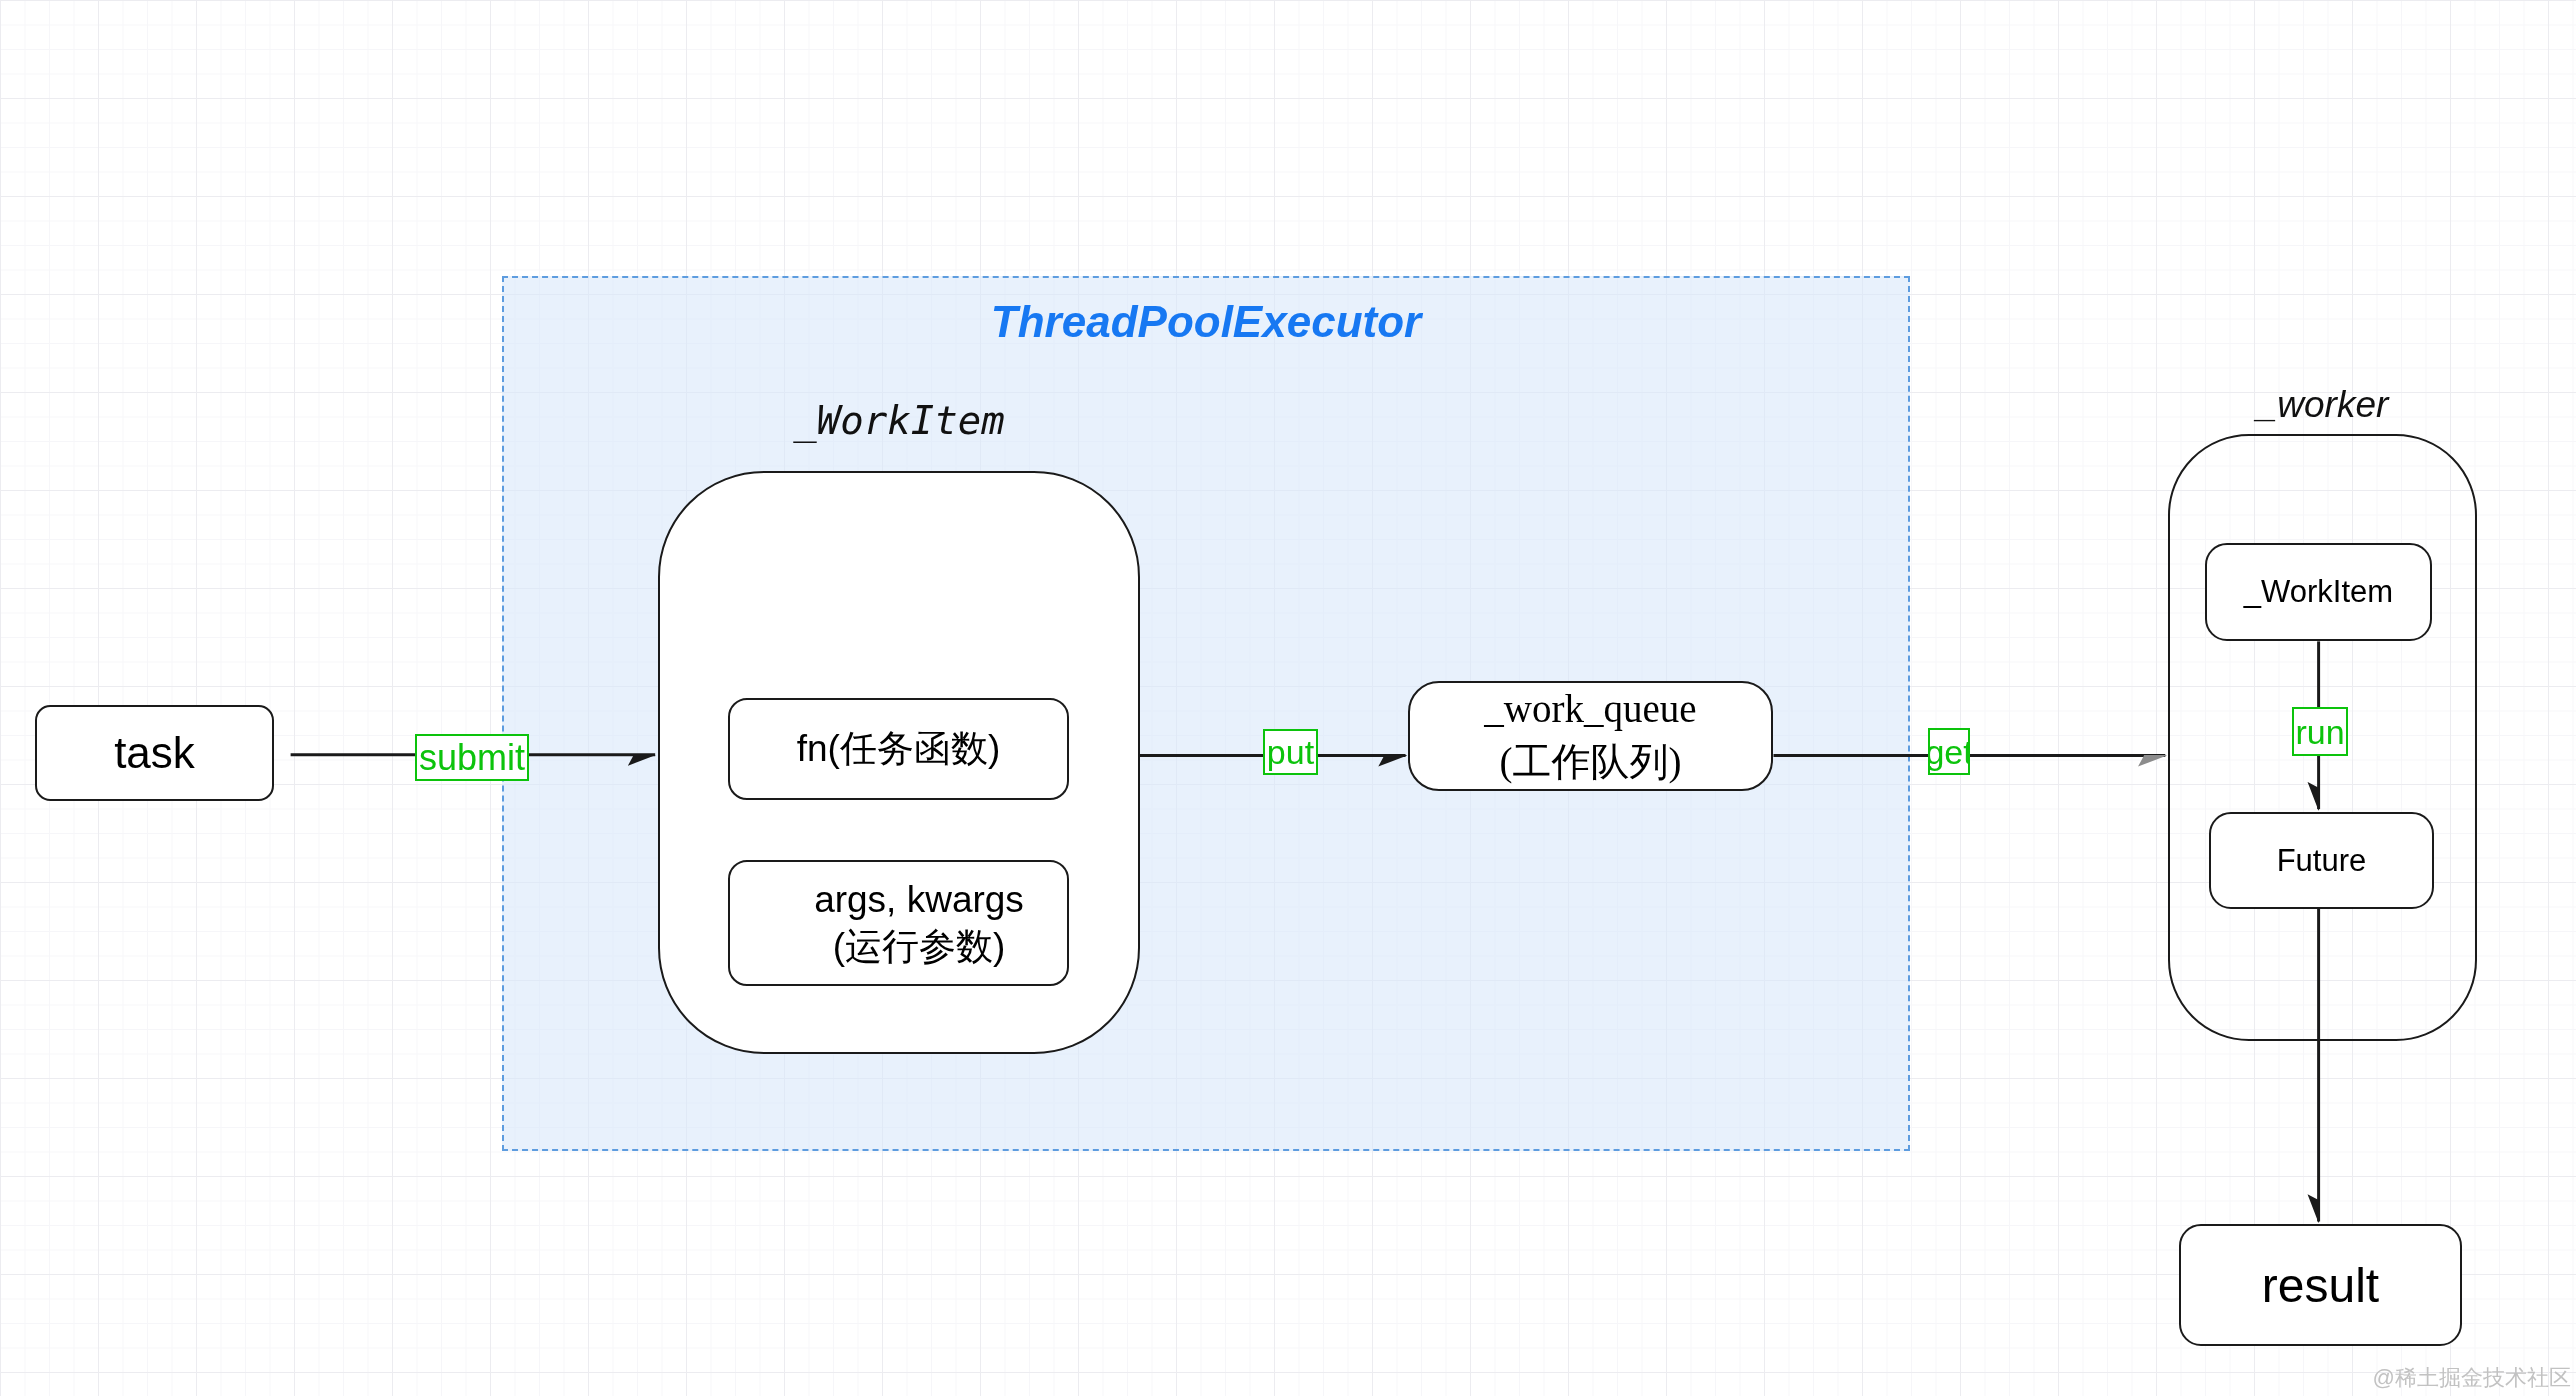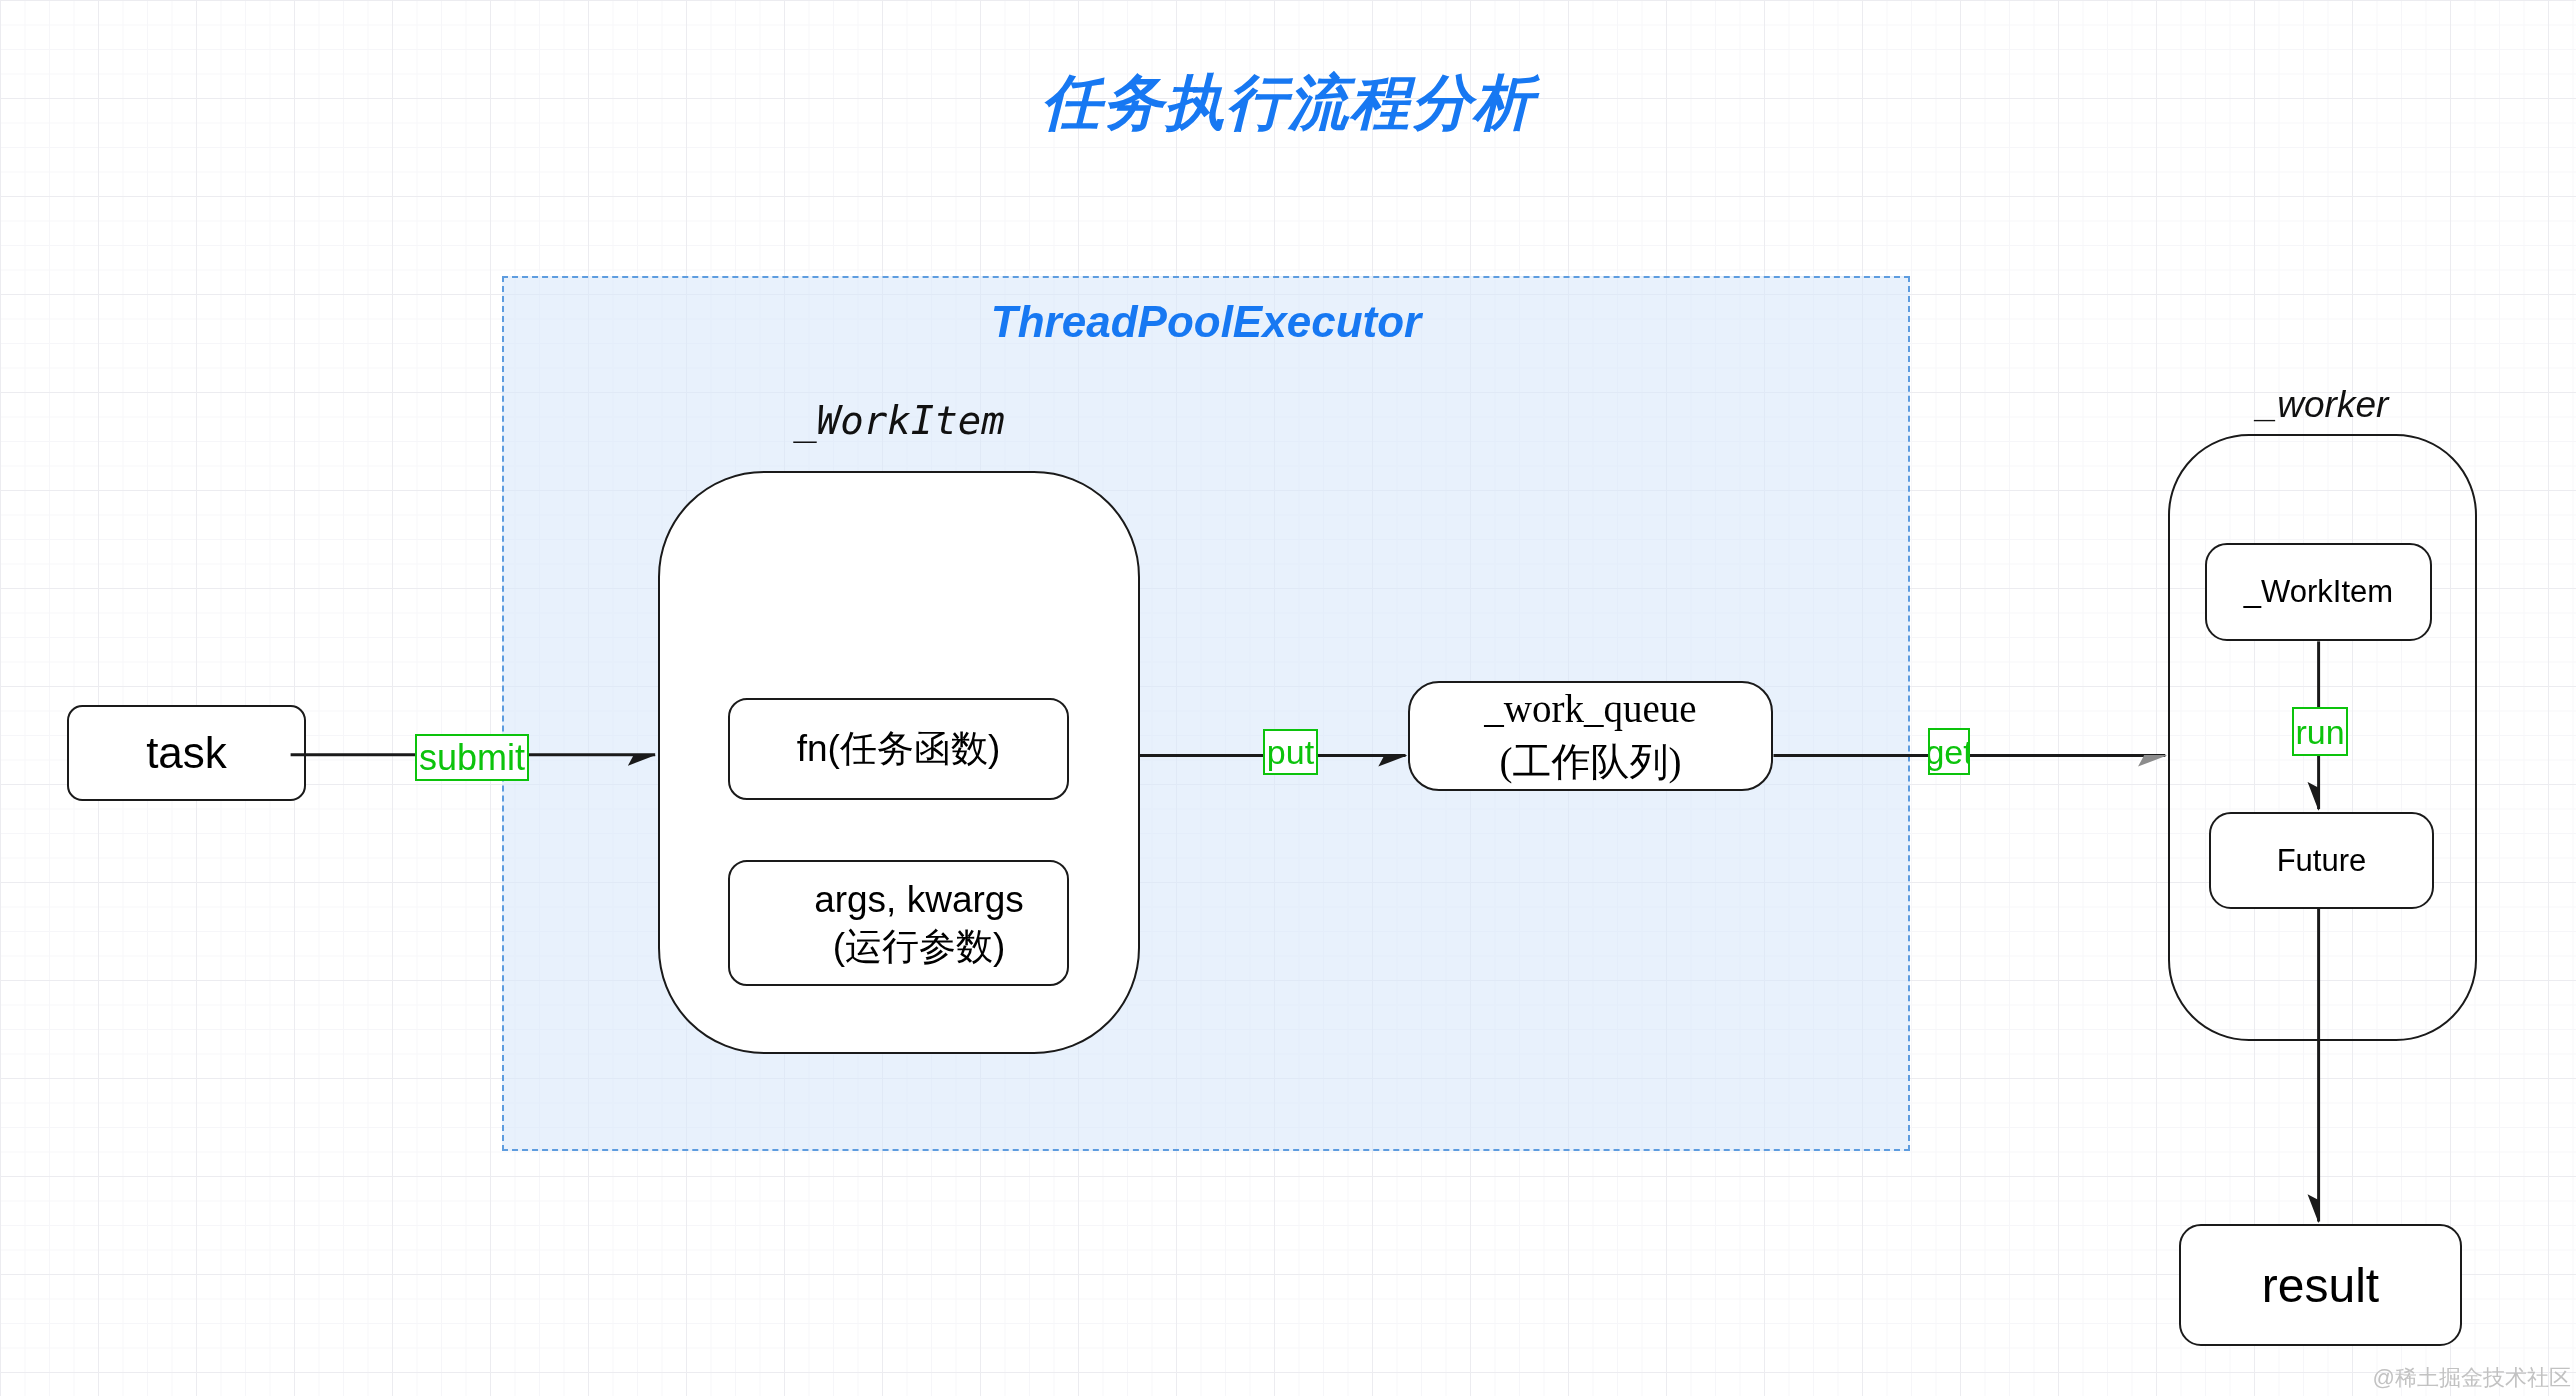--- a/index.html
+++ b/index.html
@@ -59,39 +59,38 @@
   }
   .watermark{
     position:absolute;right:5.1px;bottom:3.4px;font-size:22px;color:#c2c2c2;z-index:6;
   }
 </style>
 </head>
 <body>
 
 <div class="canvas">
 
-  <div class="title">任务执行流程分析</div>
 
   <div class="dashed-container tpe">
     <div class="container-title">ThreadPoolExecutor</div>
   </div>
 
 
   <div class="group-label mono-italic" style="left:658px;top:398px;width:482px;">_WorkItem</div>
   <div class="shape" style="left:658px;top:471px;width:482px;height:583px;border-radius:106px;z-index:2;"></div>
 
   <div class="node" style="left:728px;top:698px;width:341px;height:102px;border-radius:19px;font-size:37px;">
     <span>fn(任务函数)</span>
   </div>
   <div class="node" style="left:728px;top:860px;width:341px;height:126px;border-radius:19px;font-size:37px;line-height:1.28;padding-left:41px;">
     <span>args, kwargs</span>
     <span>(运行参数)</span>
   </div>
 
-  <div class="node" style="left:67px;top:705px;width:239px;height:96px;border-radius:15.3px;font-size:44px;">
+  <div class="node" style="left:35px;top:705px;width:239px;height:96px;border-radius:15.3px;font-size:44px;">
     <span>task</span>
   </div>
 
   <div class="node" style="left:1408px;top:681px;width:365px;height:110px;border-radius:31px;font-size:39px;line-height:1.35;font-family:Liberation Serif, serif;">
     <span>_work_queue</span>
     <span>(工作队列)</span>
   </div>
 
   <div class="group-label sans-italic" style="left:2168px;top:384px;width:309px;">_worker</div>
   <div class="shape" style="left:2168px;top:434px;width:309px;height:607px;border-radius:81px;background:transparent;z-index:2;"></div>

